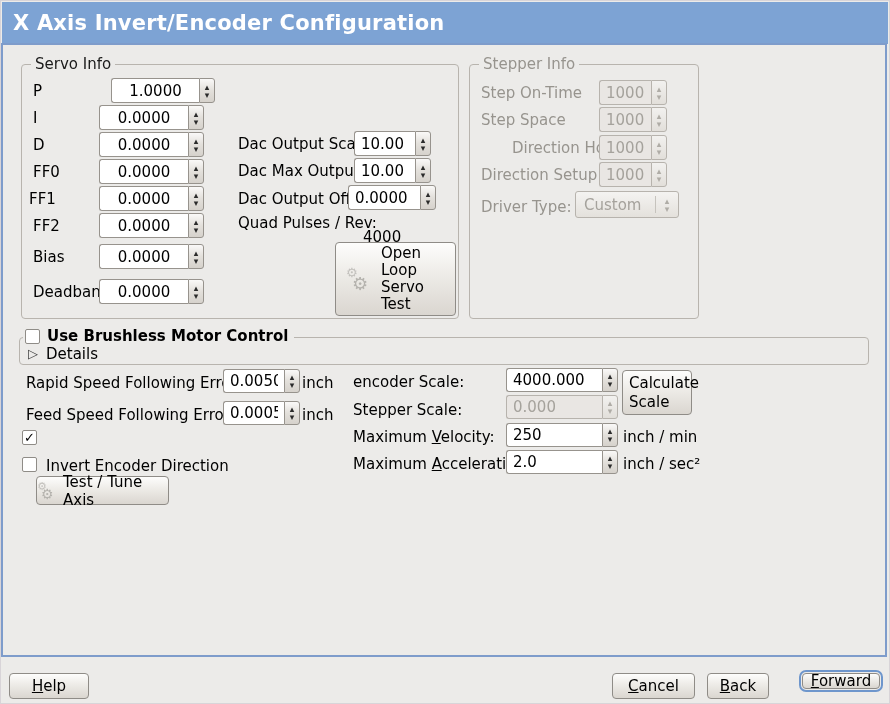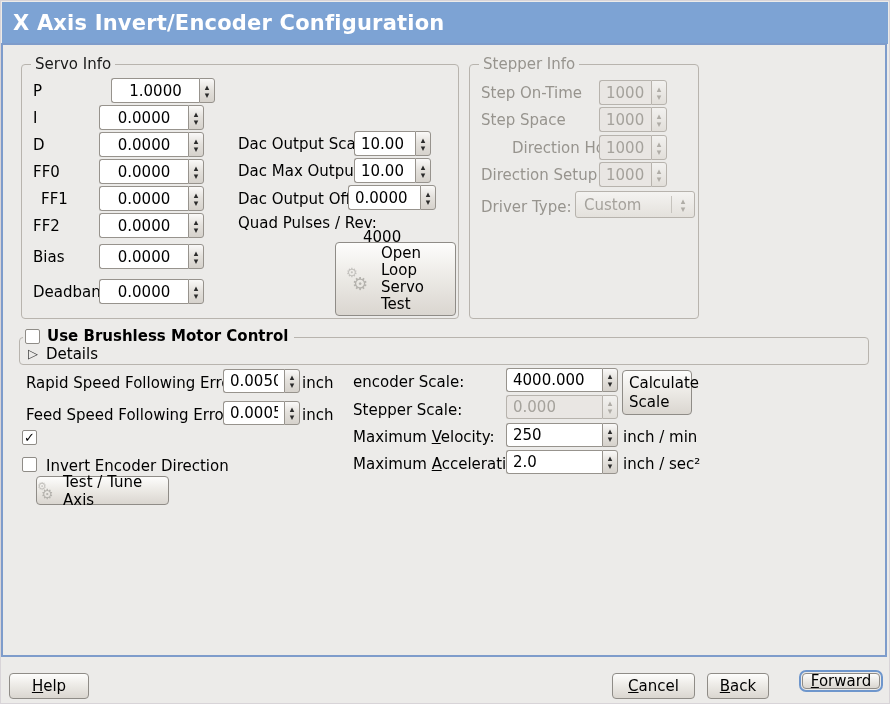--- a/index.html
+++ b/index.html
@@ -47,21 +47,21 @@
 
   <div class="panel-border"></div>
 
   <div class="frame" style="left:20px;top:63px;width:438px;height:255px;"></div>
   <span class="frame-label" style="left:30px;top:55px;">Servo Info</span>
 
   <span class="lbl" style="left:32px;top:81px;">P</span>
   <span class="lbl" style="left:32px;top:108px;">I</span>
   <span class="lbl" style="left:32px;top:135px;">D</span>
   <span class="lbl" style="left:32px;top:162px;">FF0</span>
-  <span class="lbl" style="left:40px;top:189px;text-align:right;">FF1</span>
+  <span class="lbl" style="left:28px;top:189px;text-align:right;">FF1</span>
   <span class="lbl" style="left:32px;top:216px;">FF2</span>
   <span class="lbl" style="left:32px;top:247px;">Bias</span>
   <span class="lbl" style="left:32px;top:282px;">Deadband</span>
 
   <div class="spin" style="left:98px;top:77px;width:104px;margin-left:12px;">
     <input class="center" value="1.0000" style="">
     <span class="btns">
         <span>▴</span>
         <span>▾</span>
       </span>
@@ -186,21 +186,21 @@
       </span>
   </div>
   <div class="spin disabled" style="left:598px;top:161px;width:68px;">
     <input disabled="" value="1000" style="">
     <span class="btns">
         <span>▴</span>
         <span>▾</span>
       </span>
   </div>
 
-  <div class="combo" style="left:574px;top:190px;width:120px;">
+  <div class="combo" style="left:574px;top:190px;width:104px;">
     <span class="val">Custom</span>
     <span class="sep"></span>
     <span class="arrows">
         <span>▴</span>
         <span>▾</span>
       </span>
   </div>
 
   <div class="frame" style="left:18px;top:336px;width:850px;height:28px;"></div>
   <span style="position:absolute;left:22px;top:326px;background:#ECEBE9;padding:0 6px 0 2px;display:flex;align-items:center;gap:7px;">

